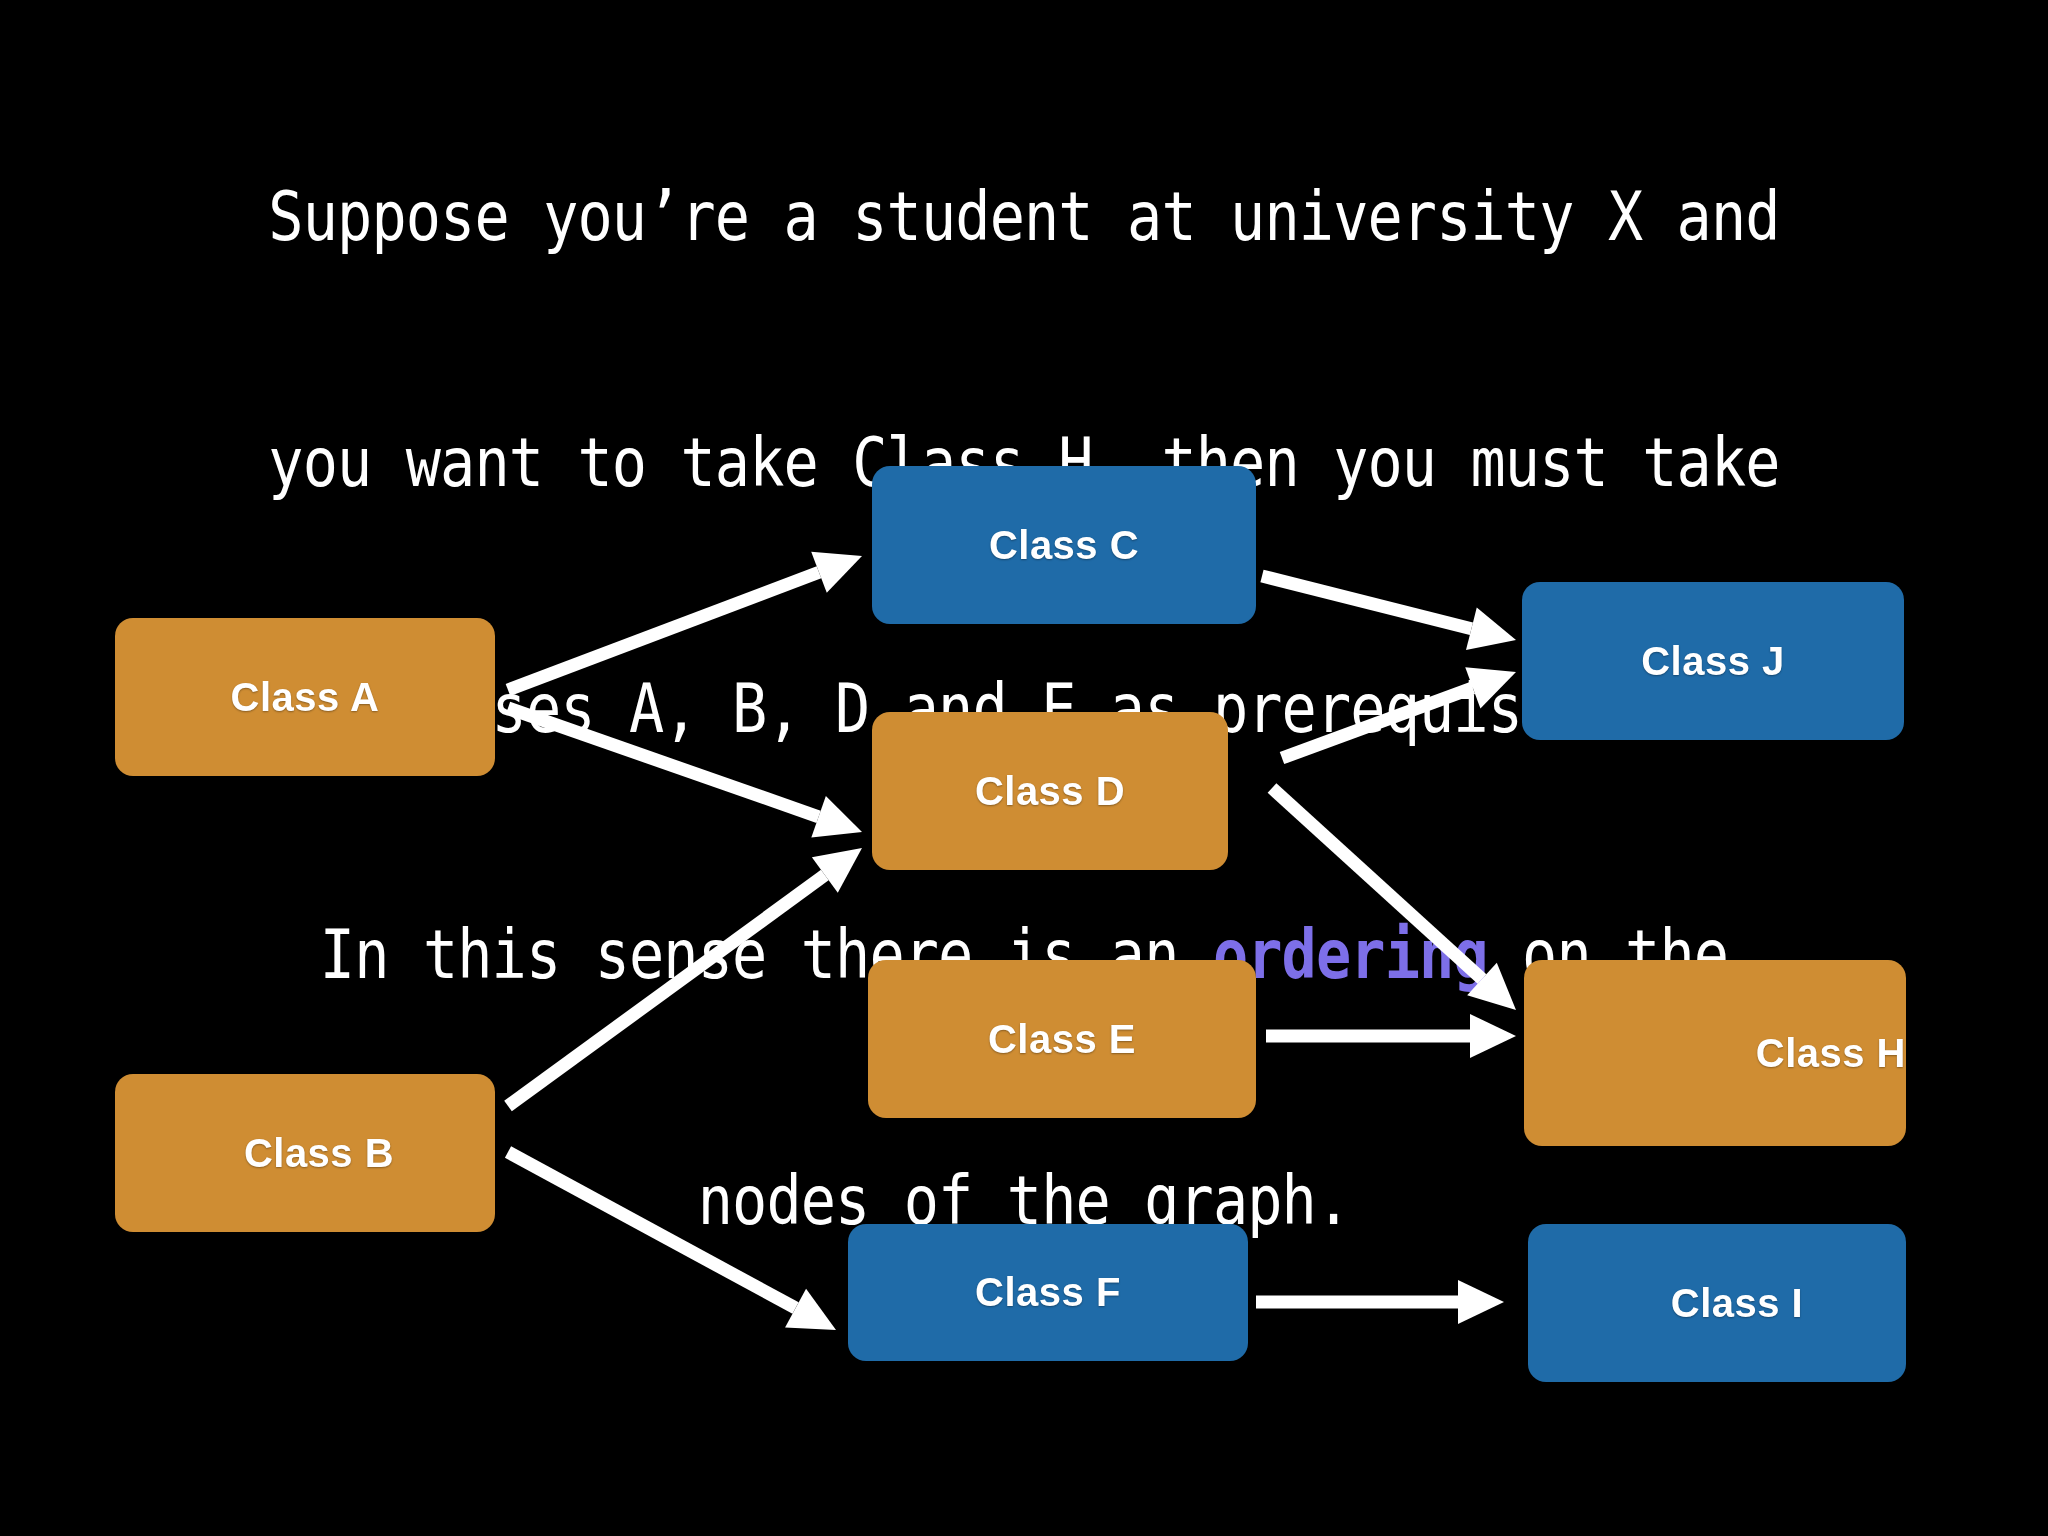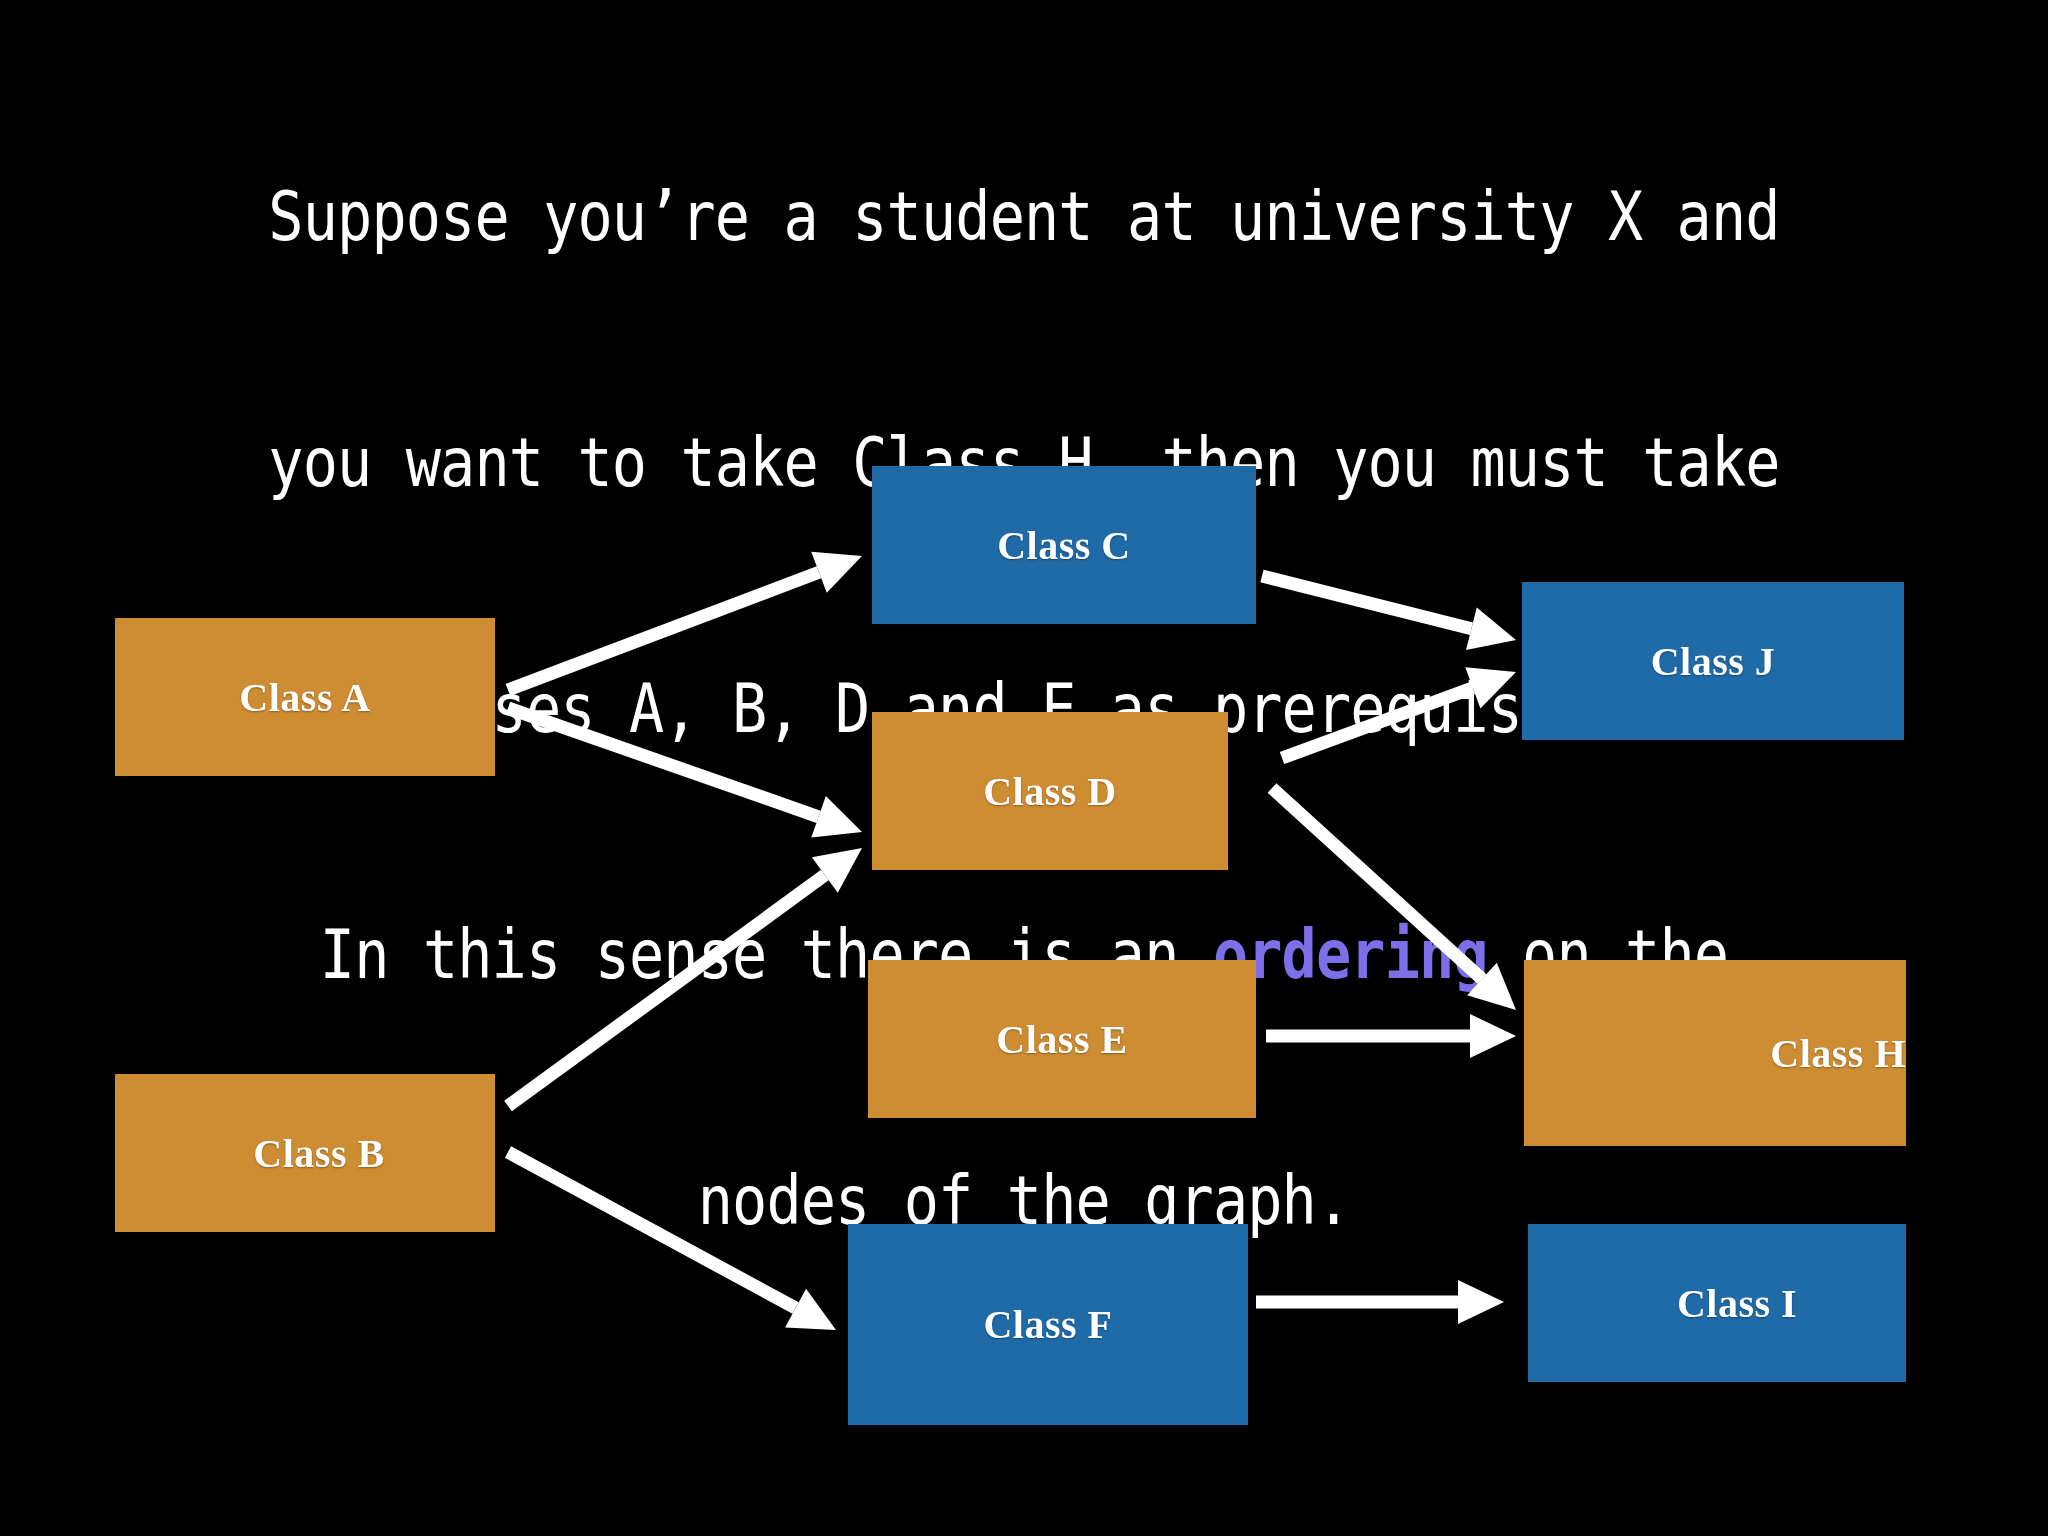--- a/index.html
+++ b/index.html
@@ -39,25 +39,26 @@
   }
 
   
   .node {
     position: absolute;
     box-sizing: border-box;
     display: flex;
     align-items: center;
     justify-content: center;
     color: #ffffff;
-    font-family: Liberation Serif, serif;
+    font-family: Liberation Sans, sans-serif;
     font-weight: bold;
     font-size: 40px;
     letter-spacing: 0.5px;
     text-shadow: 0 1px 2px rgba(0,0,0,0.35);
+    border-radius: 18px;
   }
   .node.orange { background: #cf8d33; }
   .node.blue   { background: #1f6ba8; }
 
   
   #edges {
     position: absolute;
     left: 0; top: 0;
     width: 2048px;
     height: 1536px;
@@ -131,21 +132,21 @@
       </div>
       <div class="node orange" style="left: 868px; top: 960px; width: 388px; height: 158px;">
         <span>Class E</span>
       </div>
       <div class="node orange" style="left: 1524px; top: 960px; width: 382px; height: 186px; justify-content: flex-end;">
         <span>Class H</span>
       </div>
       <div class="node orange" style="left: 115px; top: 1074px; width: 380px; height: 158px; padding-left: 28px;">
         <span>Class B</span>
       </div>
-      <div class="node blue" style="left: 848px; top: 1224px; width: 400px; height: 201px;">
+      <div class="node blue" style="left: 848px; top: 1224px; width: 400px; height: 137px;">
         <span>Class F</span>
       </div>
       <div class="node blue" style="left: 1528px; top: 1224px; width: 378px; height: 158px; padding-left: 40px;">
         <span>Class I</span>
       </div>
     </div>
 
 </div>
 
 </body></html>

